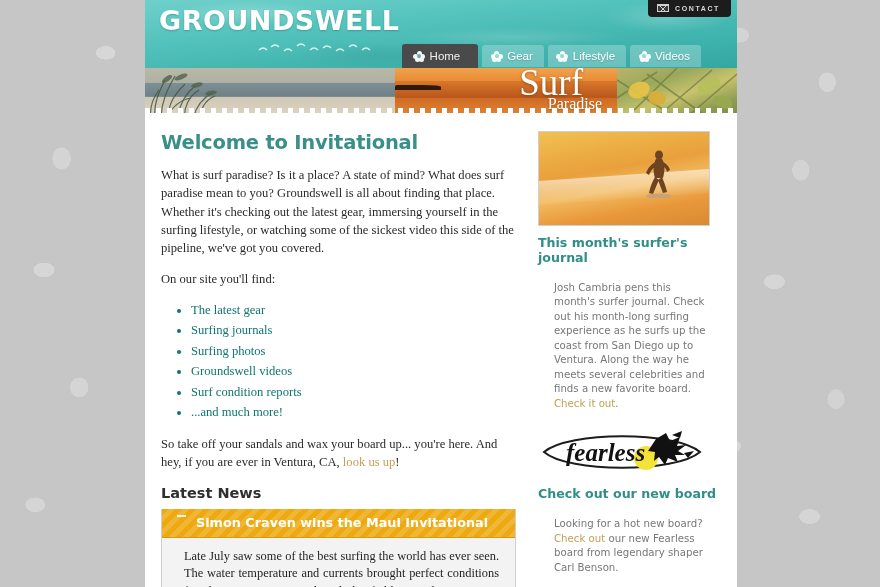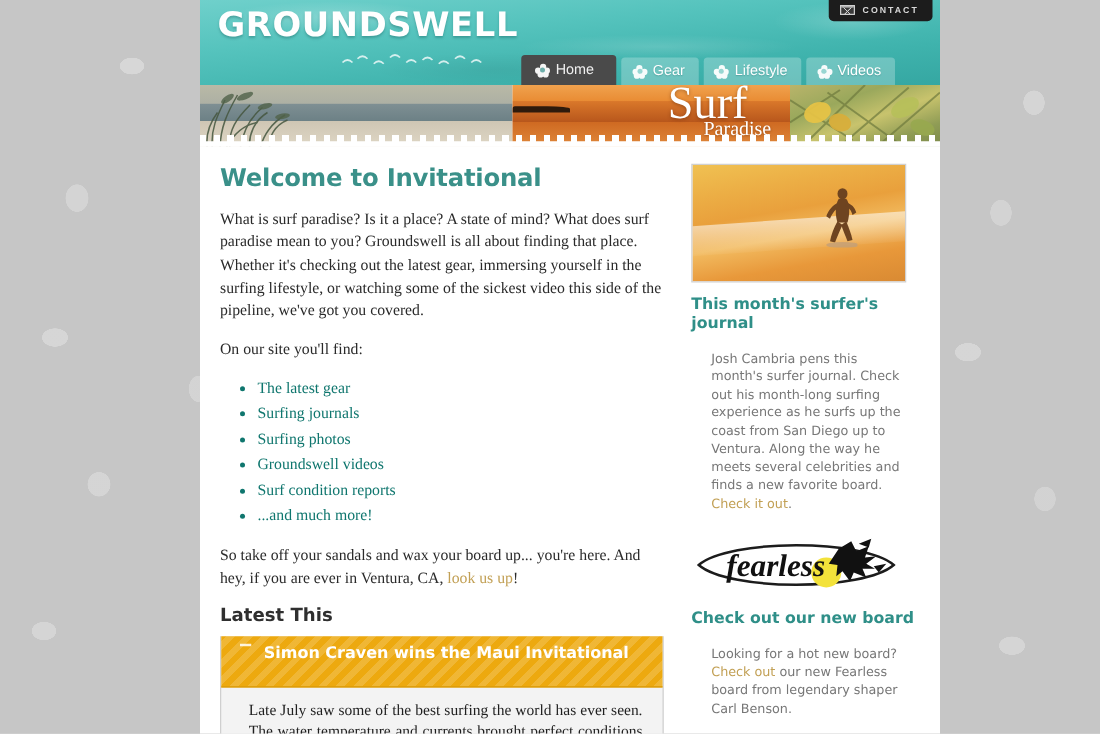--- a/index.html
+++ b/index.html
@@ -51,21 +51,21 @@
       radial-gradient(ellipse 12px 18px at 20% 93%, rgba(255,255,255,.25) 0 60%, transparent 62%),
       radial-gradient(ellipse 18px 12px at 35% 85%, rgba(255,255,255,.29) 0 60%, transparent 62%),
       radial-gradient(ellipse 13px 16px at 50% 95%, rgba(255,255,255,.23) 0 60%, transparent 62%),
       radial-gradient(ellipse 16px 13px at 64% 87%, rgba(255,255,255,.28) 0 60%, transparent 62%),
       radial-gradient(ellipse 12px 17px at 78% 94%, rgba(255,255,255,.24) 0 60%, transparent 62%),
       radial-gradient(ellipse 17px 12px at 92% 88%, rgba(255,255,255,.27) 0 60%, transparent 62%);
   }
 
   
   #page {
-    position:absolute; left:160px; top:0; width:592px; height:587px;
+    position:absolute; left:145px; top:0; width:592px; height:587px;
     background:#ffffff;
     overflow:hidden;
   }
 
   
   .header-band {
     position:relative; height:68px;
     background: linear-gradient(175deg,#6fd0cb 0%,#55c3bd 35%,#3fb3ad 72%,#35a7a2 100%);
     overflow:hidden;
   }
@@ -102,21 +102,21 @@
   .env-icon { display:inline-block; width:12px; height:8px; position:relative;
     border:1px solid #cfcfcf; background:#3a3a3a; }
   .env-icon::after{content:"";position:absolute;left:0;top:0;width:10px;height:6px;
     border-top:1px solid #cfcfcf; transform:rotate(0deg);
     background:linear-gradient(135deg,transparent 46%,#cfcfcf 47%,#cfcfcf 52%,transparent 53%),
                linear-gradient(45deg,transparent 46%,#cfcfcf 47%,#cfcfcf 52%,transparent 53%);}
 
   
   .nav {
     position:absolute; right:36px; bottom:0px; z-index:5;
-    display:flex; align-items:flex-end; gap:4px;
+    display:flex; align-items:center; gap:4px;
   }
   .nav-item {
     display:flex; align-items:center; gap:5px;
     padding:5px 11px 5px 9px;
     font-size:11.5px; color:#ffffff;
     background:rgba(255,255,255,.26);
     border-radius:3px 3px 0 0;
     cursor:pointer;
     white-space:nowrap;
     text-shadow:0 1px 1px rgba(0,70,70,.25);
@@ -206,21 +206,21 @@
 
   h2.latest-news {
     margin:4px 0 8px 0; font-size:14.5px; color:#2f2f2f;
     font-family:"DejaVu Sans", sans-serif; font-weight:bold;
   }
 
   
   .accordion { border:1px solid #cfcfcf; border-top:none; background:#f3f3f3; }
   .acc-head {
     display:flex; align-items:flex-start; gap:10px;
-    padding:6px 10px 19px 12px;
+    padding:6px 10px 7px 12px;
     background-color:#eda90f;
     background-image: repeating-linear-gradient(-45deg,
        rgba(255,255,255,.16) 0 5px, rgba(255,255,255,0) 5px 10px);
     color:#ffffff; cursor:pointer;
     font-family:"DejaVu Sans", sans-serif;
     font-size:12.8px; font-weight:bold;
     border-bottom:1px solid #d99a0a;
   }
   .acc-marker { display:inline-block; width:9px; height:2px; background:#ffffff; opacity:.85; margin-left:3px; }
   .acc-body {
@@ -417,21 +417,21 @@
         <li>Surfing photos</li>
         <li>Groundswell videos</li>
         <li>Surf condition reports</li>
         <li>...and much more!</li>
       </ul>
 
       <div class="body-serif">
         <p><span>So take off your sandals and wax your board up... you're here. And hey, if you are ever in Ventura, CA, </span><a class="inline-link">look us up</a><span>!</span></p>
       </div>
 
-      <h2 class="latest-news">Latest This</h2>
+      <h2 class="latest-news">Latest News</h2>
 
       <div class="accordion">
         <div class="acc-head">
           <span class="acc-marker"></span>
           <span>Simon Craven wins the Maui Invitational</span>
         </div>
         <div class="acc-body">
           <p>Late July saw some of the best surfing the world has ever seen. The water temperature and currents brought perfect conditions for the Maui Invitational and the field wasted no time in shredding last year's scores. When the dust settled Simon Craven won his first ever Maui title. Fresh off his win in Australia, it looks like Simon's a name we'll be hearing a lot of in the future!</p>
         </div>
       </div>

